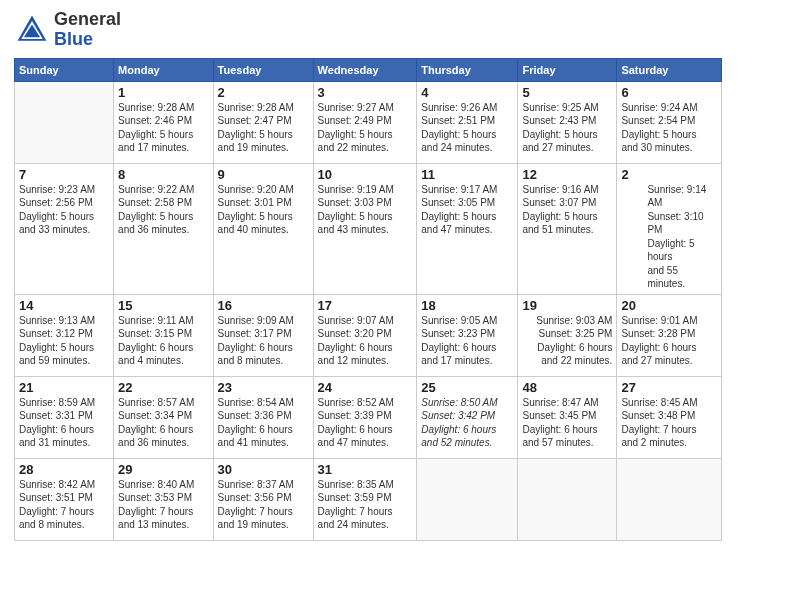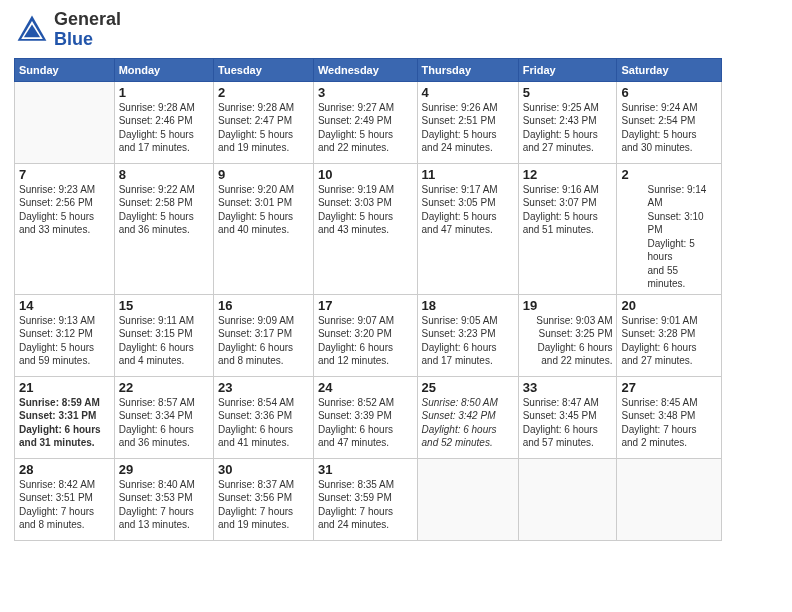--- a/index.html
+++ b/index.html
@@ -276,21 +276,21 @@
             <span class="day-number">20</span>
             <div class="day-info" style="white-space: pre-line;">Sunrise: 9:01 AM
 Sunset: 3:28 PM
 Daylight: 6 hours
 and 27 minutes.</div>
           </td>
         </tr>
         <tr class="week-row">
           <td>
             <span class="day-number">21</span>
-            <div class="day-info" style="white-space: pre-line; font-weight: bold;">Sunrise: 8:59 AM
+            <div class="day-info" style="white-space: pre-line;">Sunrise: 8:59 AM
 Sunset: 3:31 PM
 Daylight: 6 hours
 and 31 minutes.</div>
           </td>
           <td>
             <span class="day-number">22</span>
             <div class="day-info" style="white-space: pre-line;">Sunrise: 8:57 AM
 Sunset: 3:34 PM
 Daylight: 6 hours
 and 36 minutes.</div>
@@ -310,21 +310,21 @@
 and 47 minutes.</div>
           </td>
           <td>
             <span class="day-number">25</span>
             <div class="day-info" style="white-space: pre-line; font-style: italic;">Sunrise: 8:50 AM
 Sunset: 3:42 PM
 Daylight: 6 hours
 and 52 minutes.</div>
           </td>
           <td>
-            <span class="day-number">33</span>
+            <span class="day-number">48</span>
             <div class="day-info" style="white-space: pre-line;">Sunrise: 8:47 AM
 Sunset: 3:45 PM
 Daylight: 6 hours
 and 57 minutes.</div>
           </td>
           <td>
             <span class="day-number">27</span>
             <div class="day-info" style="white-space: pre-line;">Sunrise: 8:45 AM
 Sunset: 3:48 PM
 Daylight: 7 hours

